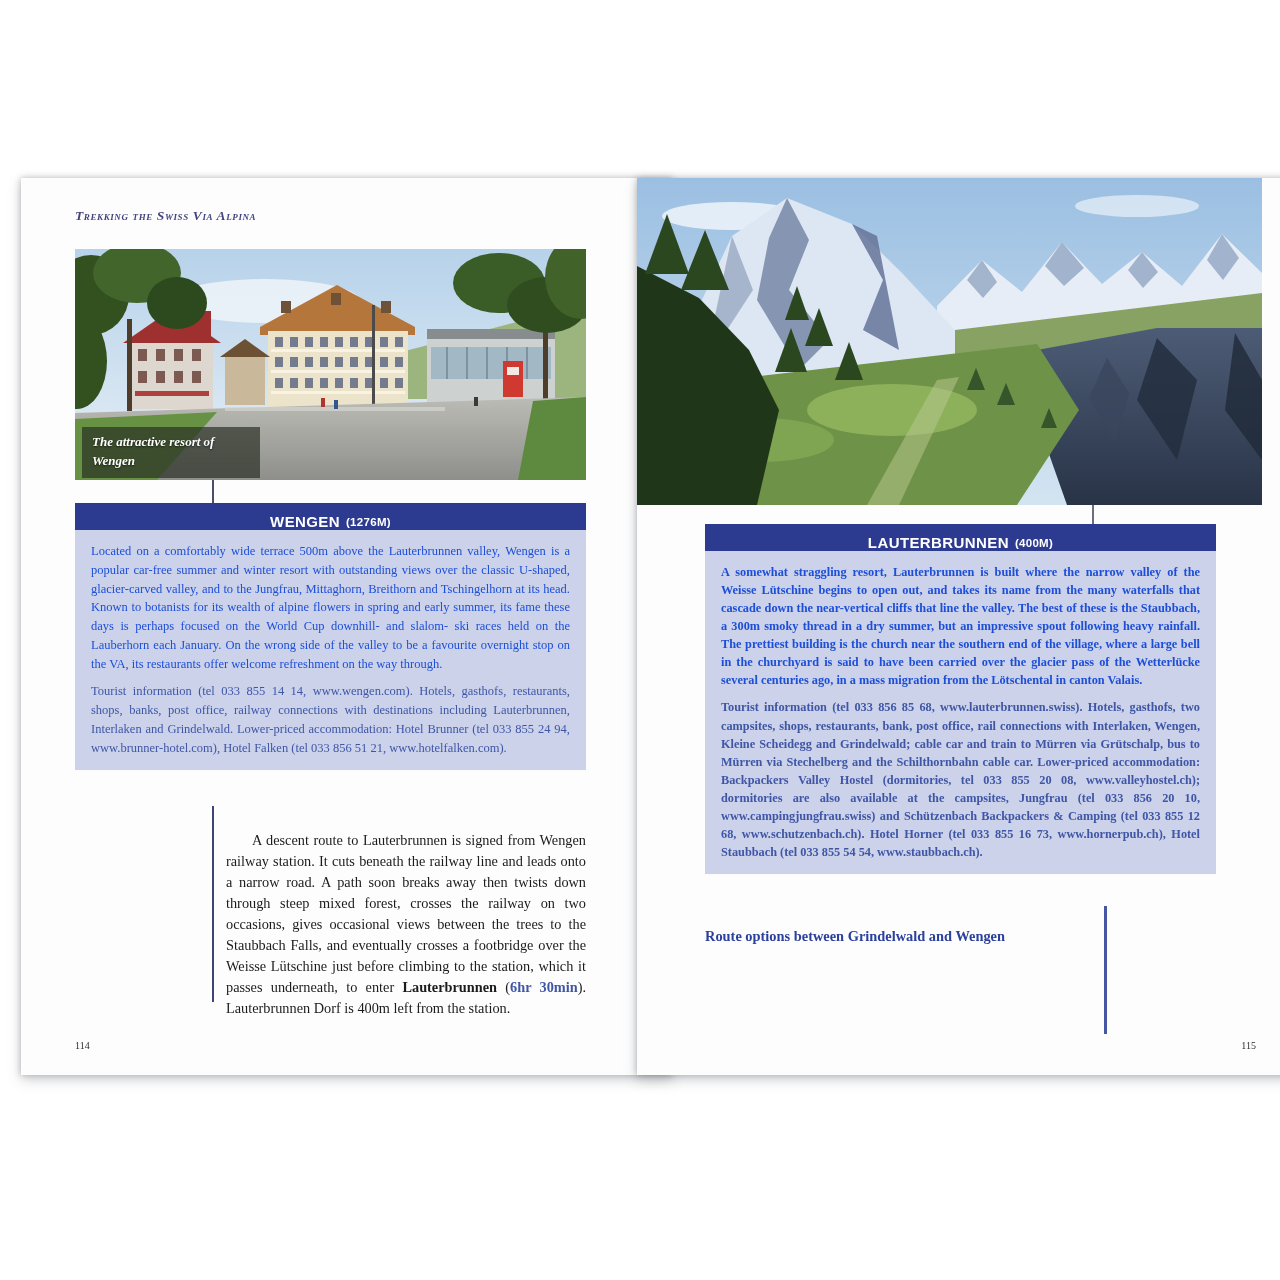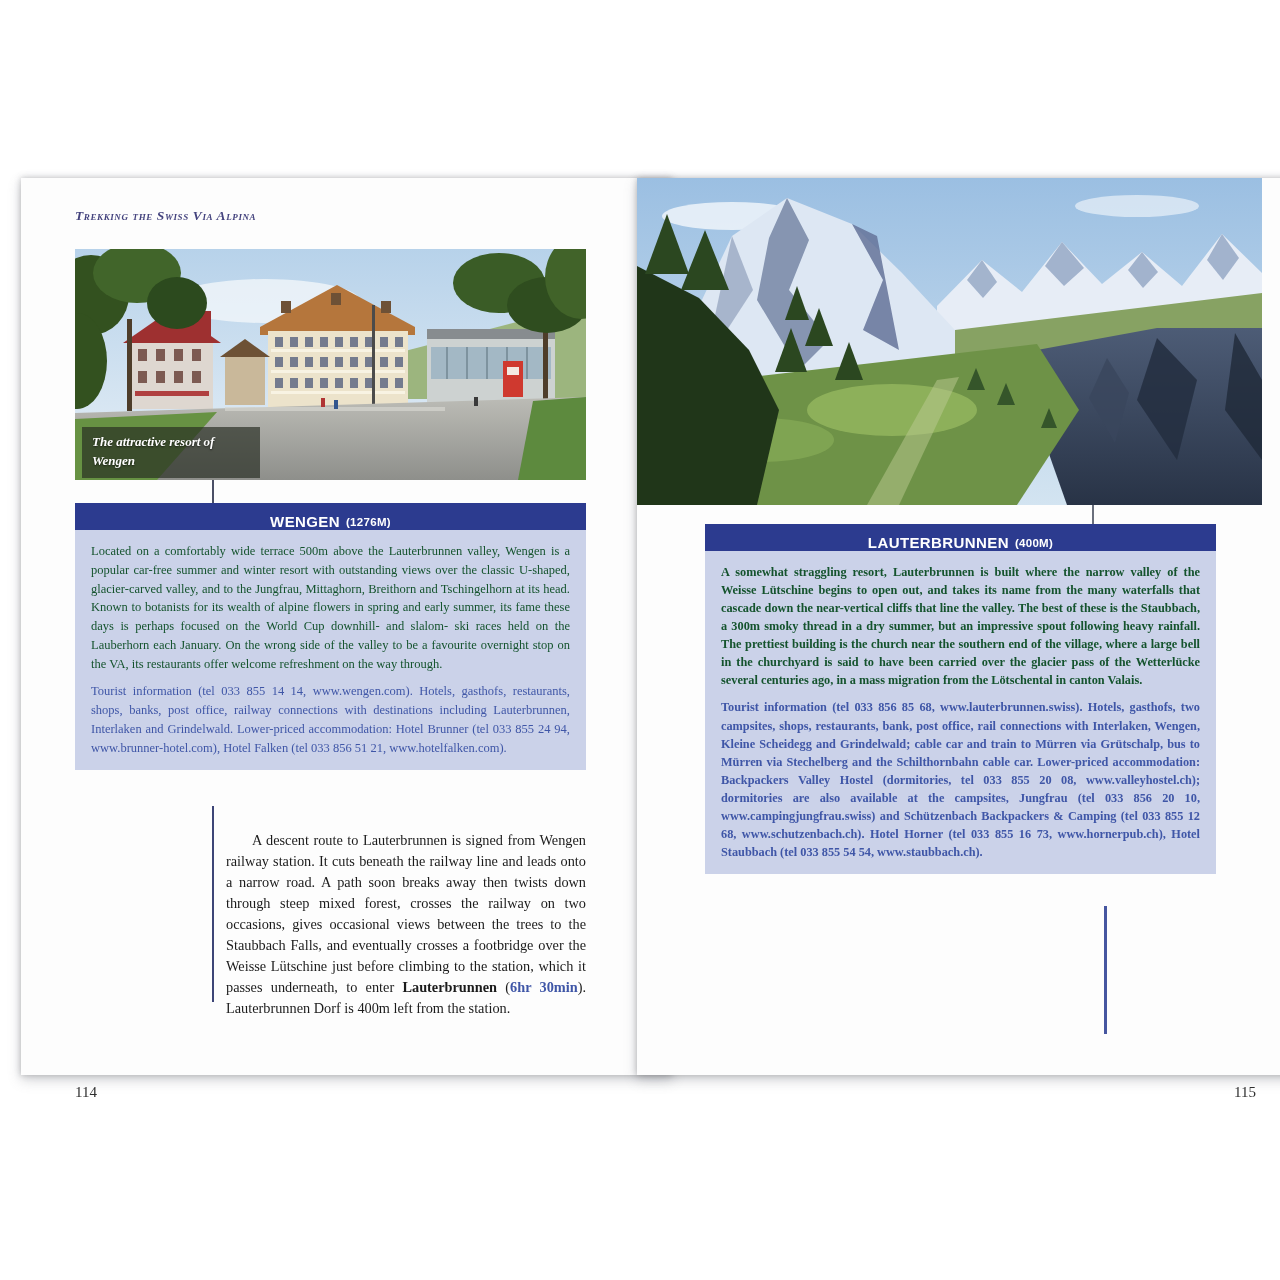--- a/index.html
+++ b/index.html
@@ -33,40 +33,40 @@
                font-family:"Liberation Sans", sans-serif;font-weight:bold;
                font-size:15px;letter-spacing:.4px;}
   .bar-l{left:54px;top:325px;width:511px;}
   .bar-r{left:68px;top:346px;width:511px;}
   .section-bar .elev{font-size:11.5px;margin-left:6px;letter-spacing:.3px;}
 
   .info-box{position:absolute;width:511px;background:#cbd2e9;box-sizing:border-box;
             padding:12px 16px 13px 16px;}
   .box-l{left:54px;top:352px;}
   .box-r{left:68px;top:373px;}
-  .info-box p{margin:0;text-align:justify;color:#14532d;font-size:12.5px;line-height:1.5;}
+  .info-box p{margin:0;text-align:justify;color:#1d4ed8;font-size:12.5px;line-height:1.5;}
   .box-r p{font-size:12.3px;line-height:1.47;font-weight:bold;}
   .info-box p.tourist{margin-top:9px;color:#3f56a7;}
 
   .routeline{position:absolute;background:#3d4577;}
   .rl-left{left:191px;top:628px;width:2px;height:196px;}
   .rl-right{left:467px;top:728px;width:3px;height:128px;background:#4656a0;}
 
   .bodytext{position:absolute;left:205px;top:652px;width:360px;text-align:justify;
             color:#1b1b1b;font-size:14.3px;line-height:1.47;}
   .bodytext .indent{display:inline-block;width:26px;}
   .bodytext .place{font-weight:bold;}
   .bodytext .time{font-weight:bold;color:#3f56a7;}
 
   .route-head{position:absolute;left:68px;top:750px;width:400px;font-weight:bold;
               color:#2b3f9c;font-size:14.4px;}
   .route-body{position:absolute;left:68px;top:772px;width:397px;text-align:justify;
               color:#1b1b1b;font-size:14.3px;line-height:1.47;}
 
-  .pagenum{position:absolute;top:906px;font-size:15px;color:#2e2e2e;}
+  .pagenum{position:absolute;top:862px;font-size:10px;color:#2e2e2e;}
   .pn-l{left:54px;}
   .pn-r{right:46px;text-align:center;}
 </style>
 </head>
 <body>
 
 <div class="canvas">
 
   <div class="page page-left">
 
@@ -273,17 +273,18 @@
       <span class="elev">(400M)</span>
     </div>
 
     <div class="info-box box-r">
       <p>A somewhat straggling resort, Lauterbrunnen is built where the narrow valley of the Weisse Lütschine begins to open out, and takes its name from the many waterfalls that cascade down the near-vertical cliffs that line the valley. The best of these is the Staubbach, a 300m smoky thread in a dry summer, but an impressive spout following heavy rainfall. The prettiest building is the church near the southern end of the village, where a large bell in the churchyard is said to have been carried over the glacier pass of the Wetterlücke several centuries ago, in a mass migration from the Lötschental in canton Valais.</p>
       <p class="tourist">Tourist information (tel 033 856 85 68, www.lauterbrunnen.swiss). Hotels, gasthofs, two campsites, shops, restaurants, bank, post office, rail connections with Interlaken, Wengen, Kleine Scheidegg and Grindelwald; cable car and train to Mürren via Grütschalp, bus to Mürren via Stechelberg and the Schilthornbahn cable car. Lower-priced accommodation: Backpackers Valley Hostel (dormitories, tel 033 855 20 08, www.valleyhostel.ch); dormitories are also available at the campsites, Jungfrau (tel 033 856 20 10, www.campingjungfrau.swiss) and Schützenbach Backpackers &amp; Camping (tel 033 855 12 68, www.schutzenbach.ch). Hotel Horner (tel 033 855 16 73, www.hornerpub.ch), Hotel Staubbach (tel 033 855 54 54, www.staubbach.ch).</p>
     </div>
 
     <div class="routeline rl-right"></div>
 
+    <div class="route-head">Route options between Grindelwald and Wengen</div>
 
     <div class="pagenum pn-r">115</div>
   </div>
 
 </div>
 
 </body></html>

